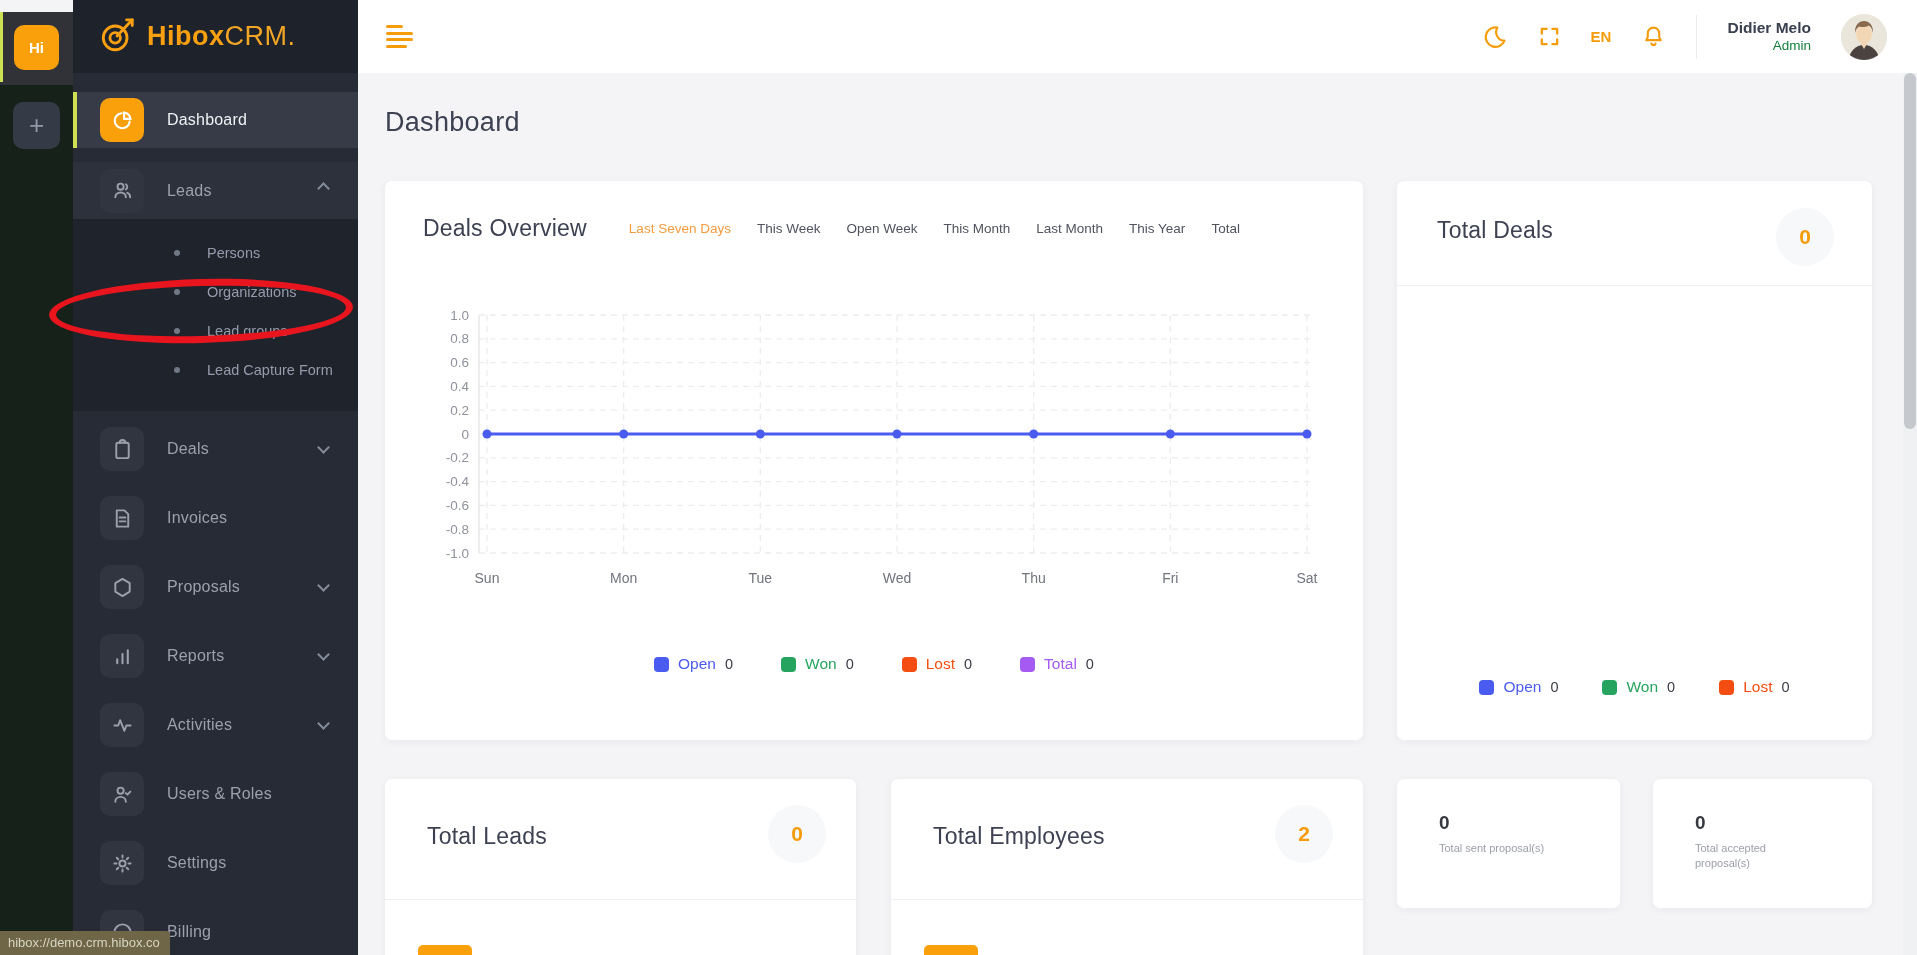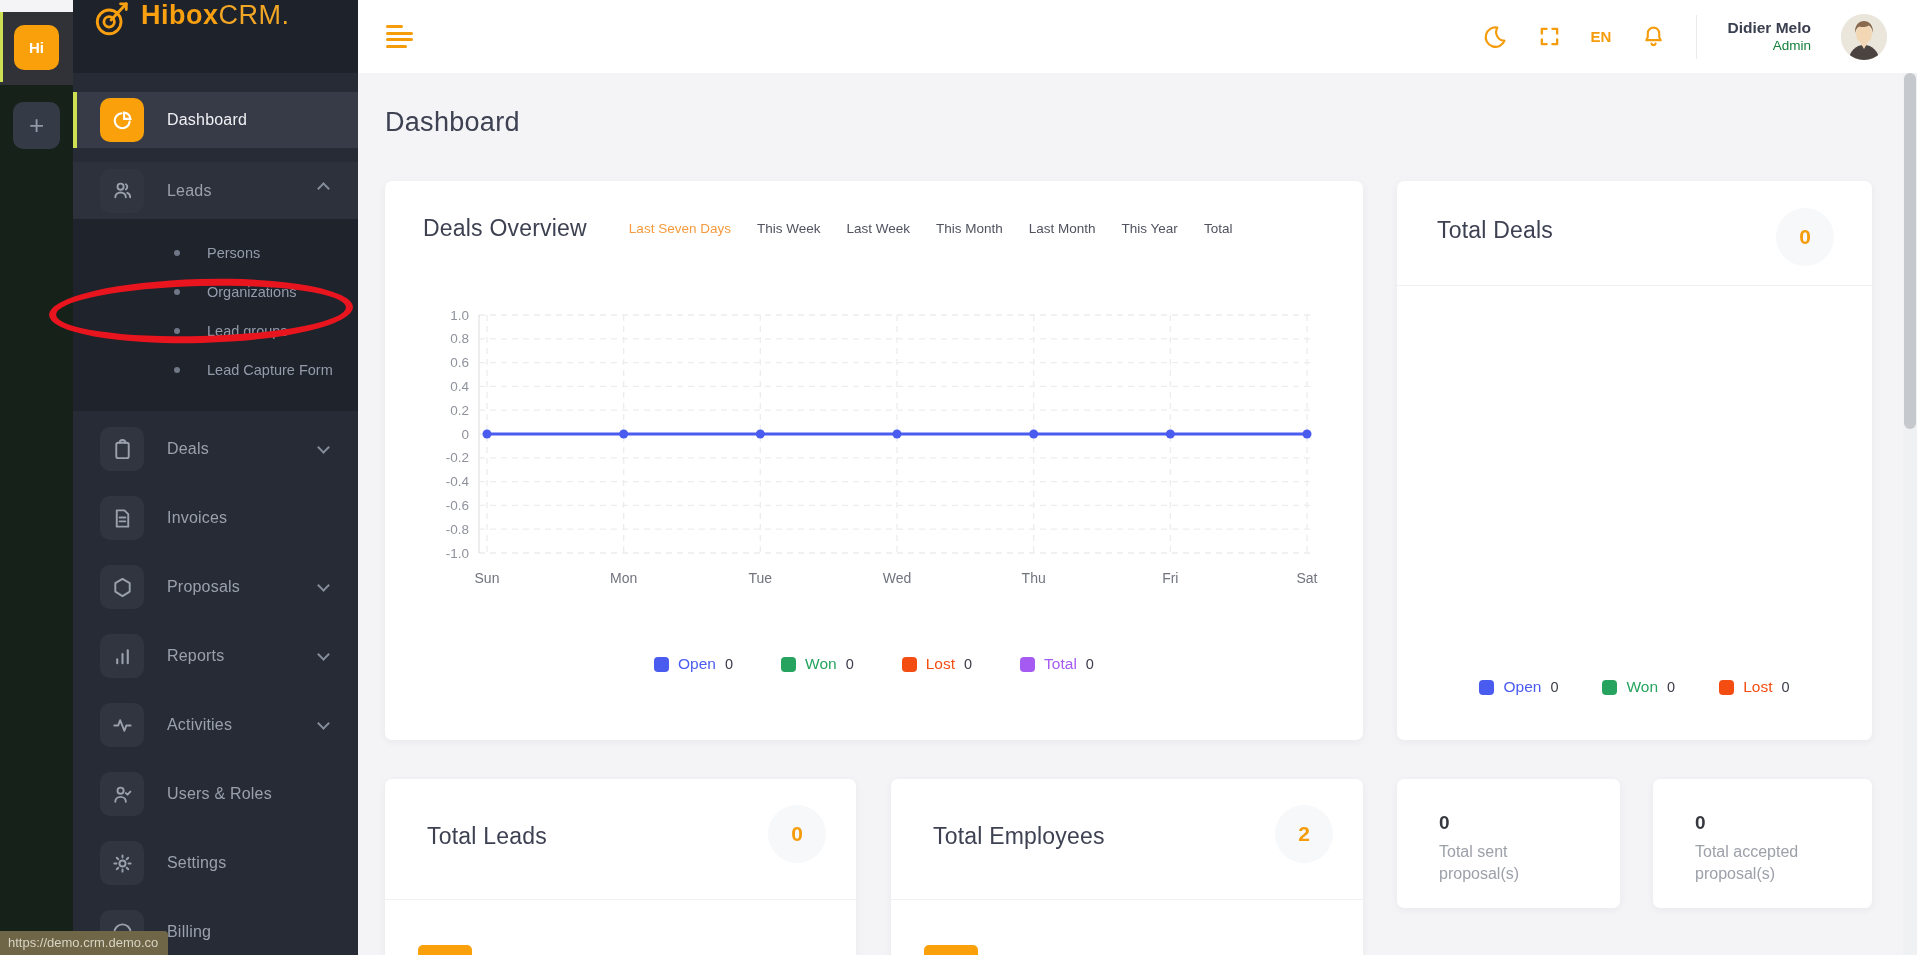--- a/index.html
+++ b/index.html
@@ -13,21 +13,21 @@
   .rail-accent-top { position:absolute; left:0; top:0; width:3px; height:70px; background:#cde054; }
   .ws-btn { position:absolute; left:14px; top:13px; width:45px; height:45px; border-radius:10px;
             background:#f9a00b; color:#fff; font-size:15px; font-weight:700;
             display:flex; align-items:center; justify-content:center; }
   .add-btn { position:absolute; left:13px; top:90px; width:47px; height:47px; border-radius:10px;
              background:#343a46; color:#9199a6; font-size:26px; font-weight:300;
              display:flex; align-items:center; justify-content:center; }
 
   
   .sidebar { position:absolute; left:73px; top:0; width:285px; height:955px; background:#272b35; z-index:4; overflow:hidden; }
-  .logo-band { height:73px; background:#1e222b; display:flex; align-items:flex-start; padding-left:20px; }
+  .logo-band { height:73px; background:#1e222b; display:flex; align-items:center; padding-left:26px; }
   .logo-text { font-size:27px; letter-spacing:.5px; margin-left:10px; white-space:nowrap; }
   .logo-bold { color:#f9a011; font-weight:800; }
   .logo-light { color:#f3a625; font-weight:300; }
 
   .menu { padding-top:19px; }
   .m-row { position:relative; display:flex; align-items:center; height:44px; padding-left:27px; margin-bottom:25px; cursor:pointer; }
   .m-row .tile { width:44px; height:44px; border-radius:10px; background:#30353f;
                  display:flex; align-items:center; justify-content:center; flex:0 0 44px; }
   .m-row .lbl { margin-left:23px; font-size:16px; color:#9aa1ad; letter-spacing:.2px; }
   .m-row svg { stroke:#9aa1ad; }
@@ -90,21 +90,21 @@
 
   .stat-head { position:relative; height:104px;padding-left:42px; }
   .stat-title { position:absolute; left:40px; top:36px; }
   .badge { position:absolute; width:58px; height:58px; border-radius:50%; background:#f7f8fa;
            display:flex; align-items:center; justify-content:center;
            color:#f59c0b; font-size:21px; font-weight:700; }
   .divider { position:absolute; left:0; right:0; height:1px; background:#eef0f2; }
   .orange-bar { position:absolute; width:54px; height:42px; background:#f9a00b; border-radius:5px 5px 0 0; }
 
   .mini-val { position:absolute; left:42px; top:33px; font-size:19px; font-weight:600; color:#35383f; }
-  .mini-lbl { position:absolute; left:42px; top:62px; width:118px; font-size:16px; color:#9ca0a8; line-height:1.4; }
+  .mini-lbl { position:absolute; left:42px; top:62px; width:118px; font-size:11px; color:#9ca0a8; line-height:1.4; }
 
   
   .scrollbar { position:absolute; right:0; top:73px; bottom:0; width:14px; background:#f0f1f2; z-index:6; }
   .sb-thumb { position:absolute; top:0; left:1px; width:12px; height:356px; background:#c5c8cd; border-radius:7px; }
   .annotation-ellipse { position:absolute; left:49px; top:279px; width:304px; height:64px;
       border:7px solid #e8151f; border-radius:50%; transform:rotate(-1.5deg); z-index:9; pointer-events:none; }
   .status-tip { position:absolute; left:0; bottom:0; background:#6f6547; color:#d8d4c4; font-size:13px;
       padding:4px 10px 5px 8px; border-top-right-radius:4px; z-index:10; }
 </style>
 </head>
@@ -305,21 +305,21 @@
 
   <div class="main">
     <div class="page-title">Dashboard</div>
 
     <div class="card c-deals">
       <div class="do-head">
         <span class="card-title">Deals Overview</span>
         <span class="do-tabs">
           <span class="do-tab active">Last Seven Days</span>
           <span class="do-tab">This Week</span>
-          <span class="do-tab">Last Week</span>
+          <span class="do-tab">Open Week</span>
           <span class="do-tab">This Month</span>
           <span class="do-tab">Last Month</span>
           <span class="do-tab">This Year</span>
           <span class="do-tab">Total</span>
         </span>
       </div>
       <div class="chart-wrap" id="chart"><svg width="910" height="290" font-family="Liberation Sans, DejaVu Sans, sans-serif">
             <line x1="58" y1="14" x2="894" y2="14" stroke="#ededf0" stroke-width="1.3" stroke-dasharray="6 5"></line>
             <text x="48" y="18.5" text-anchor="end" font-size="13.5" fill="#8f929c">1.0</text>
             <line x1="58" y1="37.8" x2="894" y2="37.8" stroke="#ededf0" stroke-width="1.3" stroke-dasharray="6 5"></line>
@@ -439,15 +439,15 @@
       <span class="mini-lbl">Total accepted proposal(s)</span>
     </div>
   </div>
 
   <div class="scrollbar">
     <div class="sb-thumb"></div>
   </div>
 
   <div class="annotation-ellipse"></div>
 
-  <div class="status-tip">https://demo.crm.demo.co</div>
+  <div class="status-tip">hibox://demo.crm.hibox.co</div>
 
 </div>
 
 </body></html>

